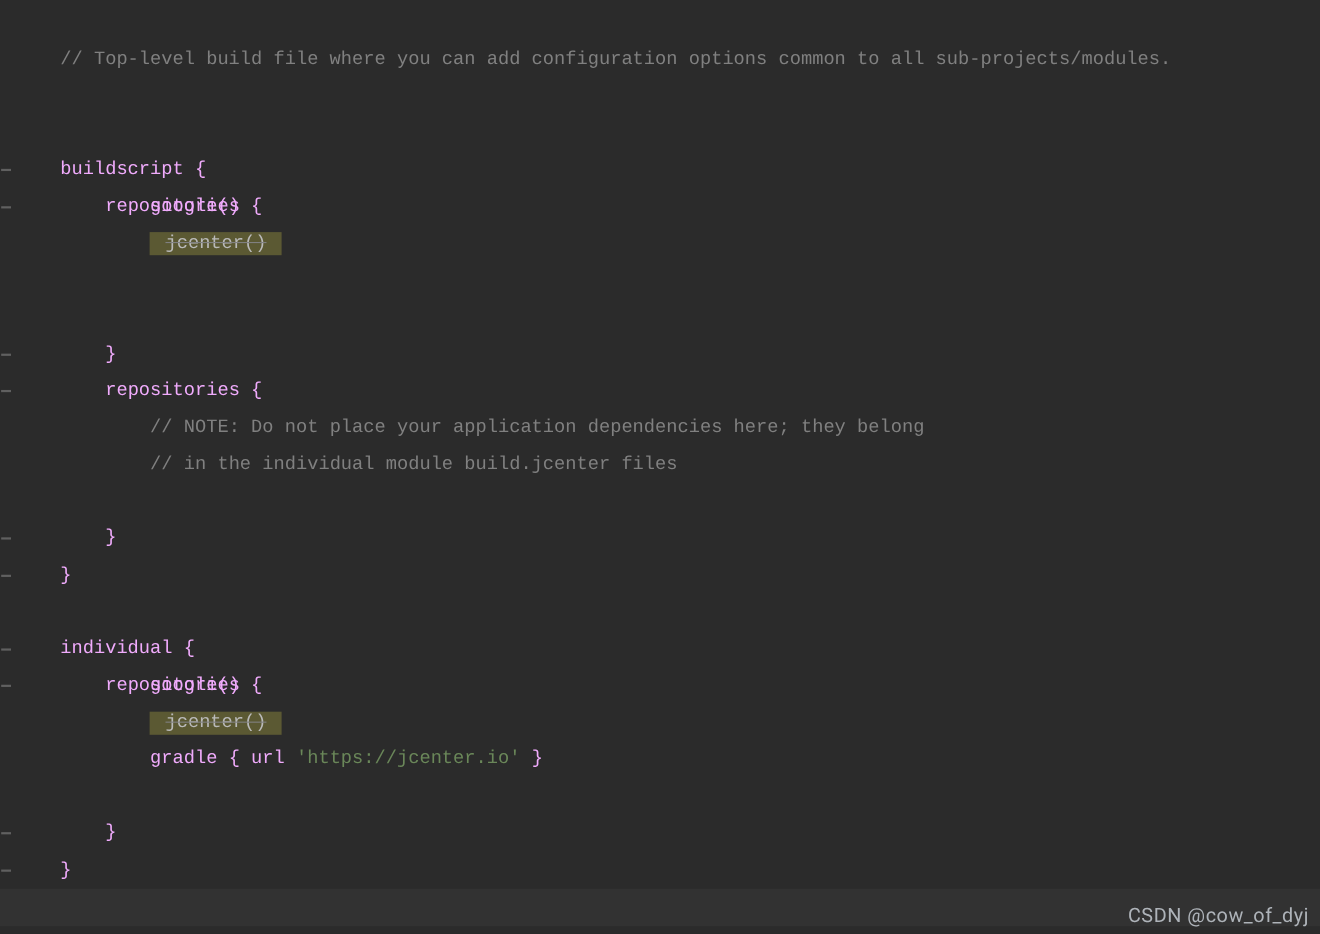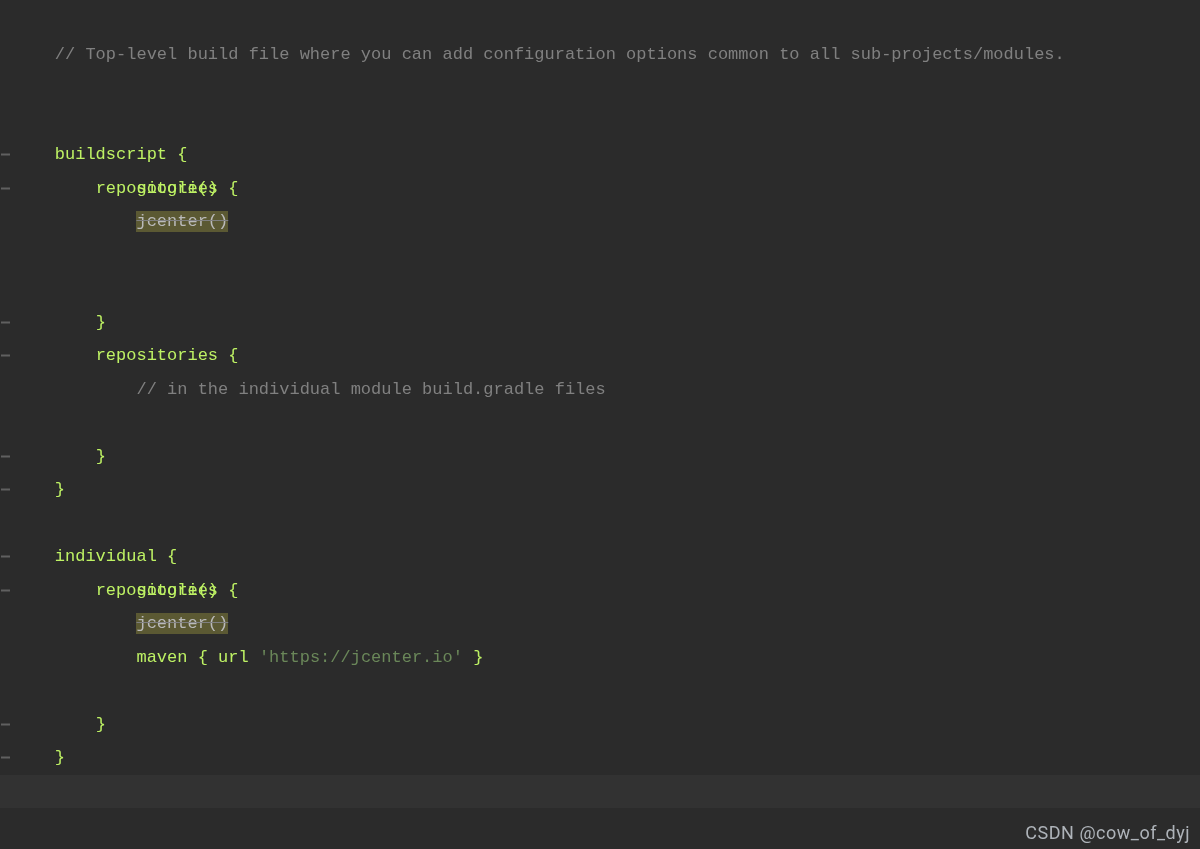--- a/index.html
+++ b/index.html
@@ -35,25 +35,25 @@
     display: flex;
     align-items: center;
     justify-content: center;
   }
   .fold-marker svg { display:block; }
   .code {
     padding-left: 14px;
   }
   .comment { color: #808080; }
   .string  { color: #6a8759; }
-  .plain   { color: #bef264; }
+  .plain   { color: #f0abfc; }
   .highlight-jcenter {
     background: #5b5933;
     color: #bababa;
-    padding: 1px 0;
+    padding: 1px 14px;
   }
   .deprecated {
     text-decoration: line-through;
     text-decoration-color: #808080;
   }
   .current-line {
     background: #323232;
   }
   .watermark {
     position: absolute;
@@ -119,23 +119,26 @@
       <svg width="9" height="9">
           <rect x="0" y="3.5" width="9" height="2" fill="#606060"></rect>
         </svg>
     </span>
     <span class="code">    <span class="plain">repositories</span><span class="plain"> </span><span class="plain">{</span></span>
   </div>
 
 
   <div class="line"><span class="code">&nbsp;</span></div>
 
-
-  <div class="line">
-    <span class="code">        <span class="comment">// in the individual module build.gradle files</span></span>
+  <div class="line">
+    <span class="code">        <span class="comment">// NOTE: Do not place your application dependencies here; they belong</span></span>
+  </div>
+
+  <div class="line">
+    <span class="code">        <span class="comment">// in the individual module build.jcenter files</span></span>
   </div>
 
   <div class="line">
     <span class="fold-marker">
       <svg width="9" height="9">
           <rect x="0" y="3.5" width="9" height="2" fill="#606060"></rect>
         </svg>
     </span>
     <span class="code">    <span class="plain">}</span></span>
   </div>
@@ -171,21 +174,21 @@
 
   <div class="line">
     <span class="code">        <span class="plain">google()</span></span>
   </div>
 
   <div class="line">
     <span class="code">        <span class="highlight-jcenter deprecated">jcenter()</span></span>
   </div>
 
   <div class="line">
-    <span class="code">        <span class="plain">maven</span><span class="plain"> </span><span class="plain">{</span><span class="plain"> </span><span class="plain">url</span><span class="plain"> </span><span class="string">'https://jcenter.io'</span><span class="plain"> </span><span class="plain">}</span></span>
+    <span class="code">        <span class="plain">gradle</span><span class="plain"> </span><span class="plain">{</span><span class="plain"> </span><span class="plain">url</span><span class="plain"> </span><span class="string">'https://jcenter.io'</span><span class="plain"> </span><span class="plain">}</span></span>
   </div>
 
   <div class="line">
     <span class="fold-marker">
       <svg width="9" height="9">
           <rect x="0" y="3.5" width="9" height="2" fill="#606060"></rect>
         </svg>
     </span>
     <span class="code">    <span class="plain">}</span></span>
   </div>

